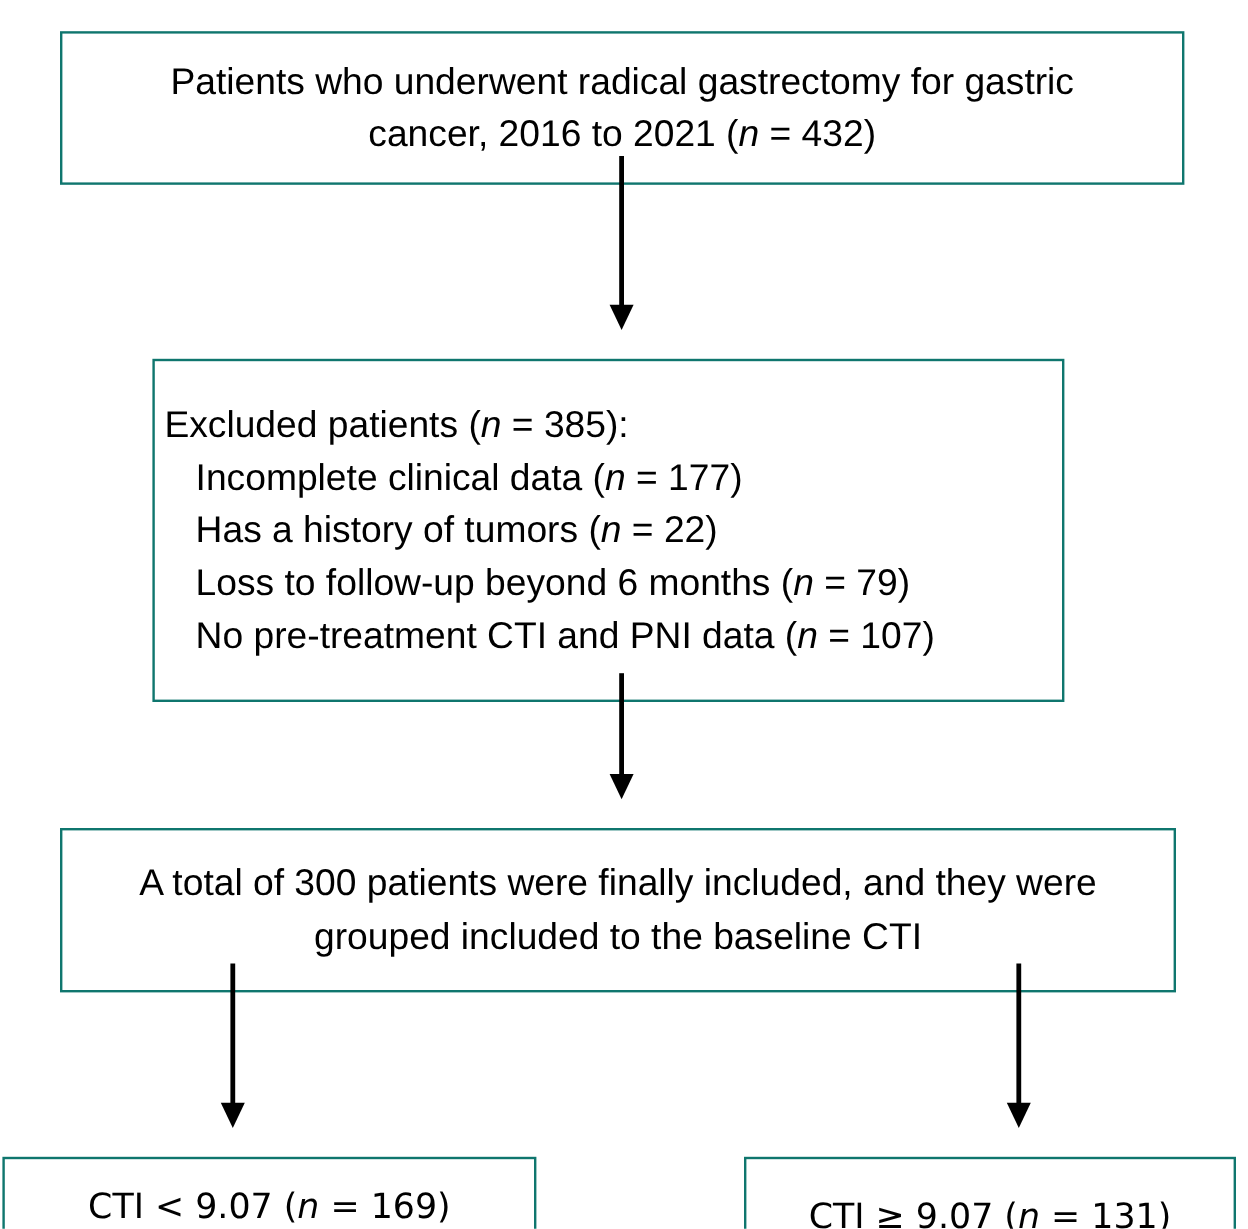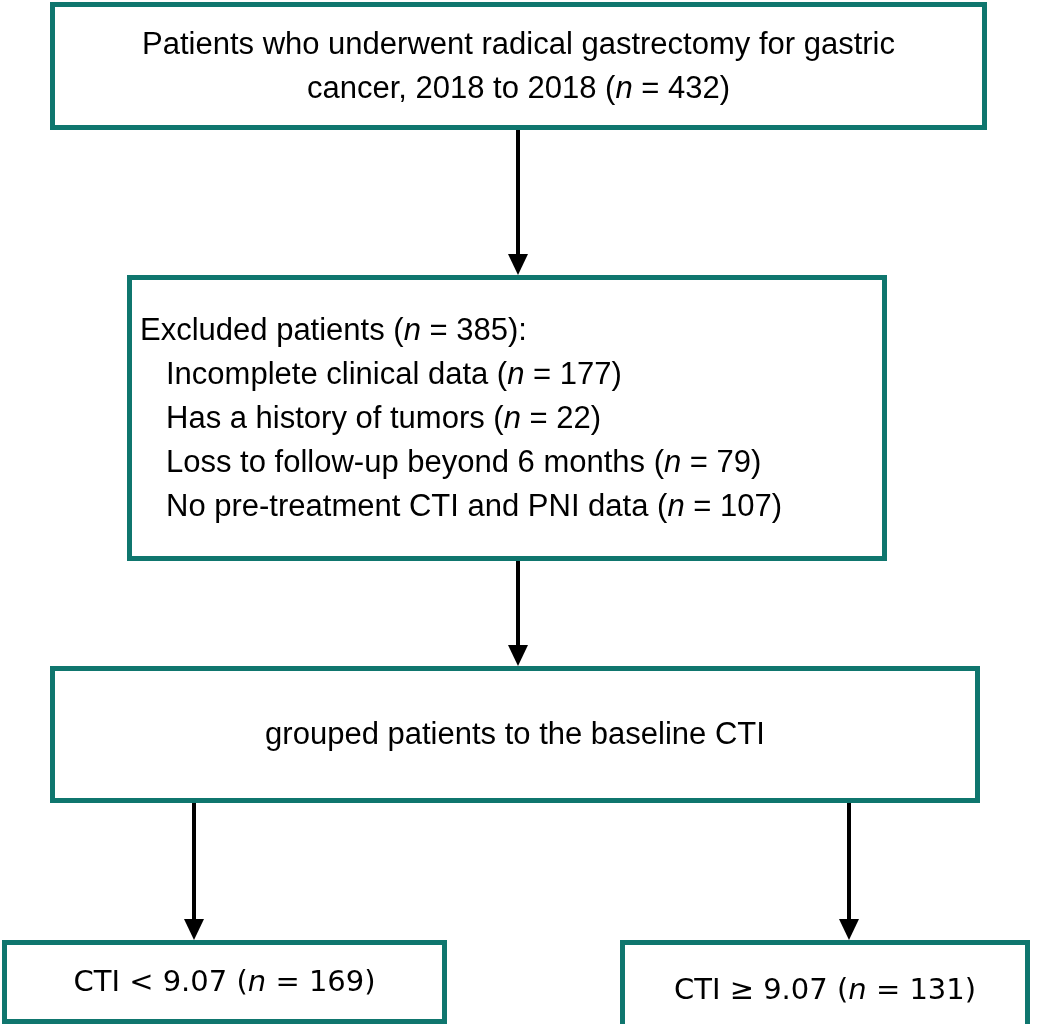--- a/index.html
+++ b/index.html
@@ -16,25 +16,26 @@
   }
   #flowchart {
     position: relative;
     width: 1040px;
     height: 1024px;
     background: #ffffff;
   }
   .node-box {
     position: absolute;
     box-sizing: border-box;
-    border: 5px solid #0f766e;
+    border: 2px solid #0f766e;
     background: #ffffff;
     display: flex;
     align-items: center;
     justify-content: center;
+    margin-top: 24px;
   }
   .box-text {
     font-family: "Liberation Sans", sans-serif;
     font-size: 31px;
     line-height: 1.42;
     color: #000000;
     text-align: center;
     padding: 0 14px;
     white-space: pre-line;
   }
@@ -122,21 +123,21 @@
     width: 24px;
     height: 138px;
   }
 </style>
 </head>
 <body>
 
 <div id="flowchart">
 
   <div class="node-box" id="node-enrollment">
-    <div class="box-text"><span class="list-line">Patients who underwent radical gastrectomy for gastric</span><span class="list-line"><span>cancer, 2018 to 2018 (</span><span class="ital">n</span><span> = 432)</span></span></div>
+    <div class="box-text"><span class="list-line">Patients who underwent radical gastrectomy for gastric</span><span class="list-line"><span>cancer, 2016 to 2021 (</span><span class="ital">n</span><span> = 432)</span></span></div>
   </div>
 
   <div class="connector" id="connector-enrollment-exclusion">
     <svg width="24" height="146" viewBox="0 0 24 146" aria-hidden="true">
       <line x1="12" y1="0" x2="12" y2="132" stroke="#000000" stroke-width="4"></line>
       <polygon points="12,145 2,124 22,124" fill="#000000"></polygon>
     </svg>
   </div>
 
   <div class="node-box" id="node-exclusion">
@@ -144,21 +145,21 @@
   </div>
 
   <div class="connector" id="connector-exclusion-included">
     <svg width="24" height="106" viewBox="0 0 24 106" aria-hidden="true">
       <line x1="12" y1="0" x2="12" y2="92" stroke="#000000" stroke-width="4"></line>
       <polygon points="12,105 2,84 22,84" fill="#000000"></polygon>
     </svg>
   </div>
 
   <div class="node-box" id="node-included">
-    <div class="box-text"><span class="list-line">grouped patients to the baseline CTI</span></div>
+    <div class="box-text"><span class="list-line">A total of 300 patients were finally included, and they were</span><span class="list-line">grouped included to the baseline CTI</span></div>
   </div>
 
   <div class="connector" id="connector-included-low">
     <svg width="24" height="138" viewBox="0 0 24 138" aria-hidden="true">
       <line x1="12" y1="0" x2="12" y2="124" stroke="#000000" stroke-width="4"></line>
       <polygon points="12,137 2,116 22,116" fill="#000000"></polygon>
     </svg>
   </div>
 
   <div class="connector" id="connector-included-high">

